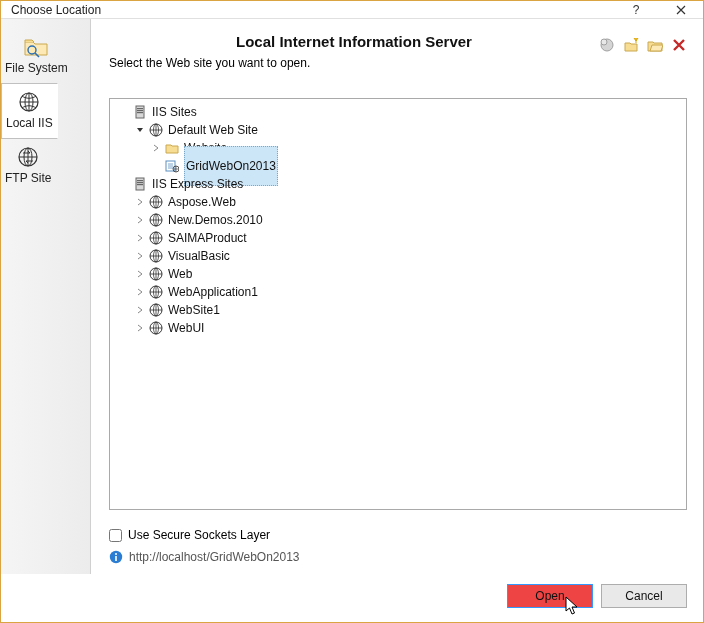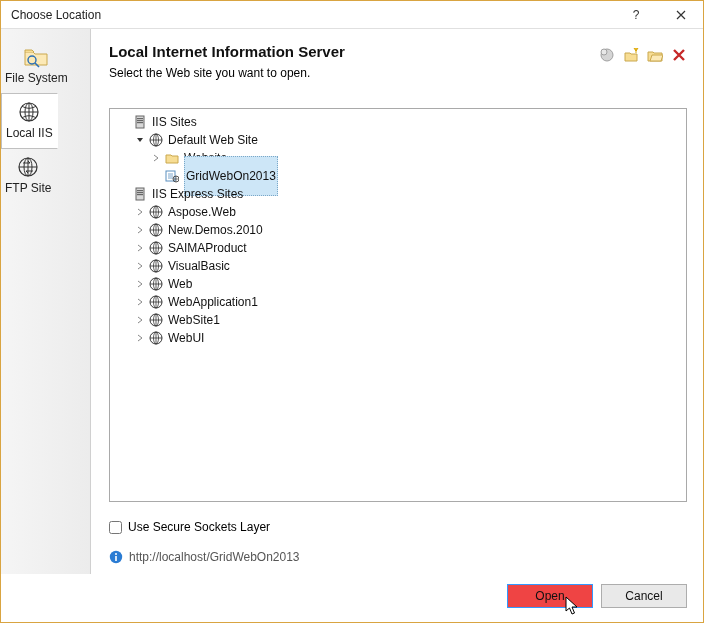--- a/index.html
+++ b/index.html
@@ -1,44 +1,44 @@
 <!DOCTYPE html>
 <html><head>
 <meta charset="utf-8">
 <style>
 * { box-sizing: border-box; margin: 0; padding: 0; font-family: "Segoe UI", Tahoma, sans-serif; font-size: 12px; }
 body { background: #fff; width: 704px; height: 623px; border: 1px solid #d9a441; display: flex; flex-direction: column; }
-.titlebar { height: 28px; display: flex; align-items: center; padding: 0 0 0 10px; border-bottom: 1px solid #e0e0e0; }
+.titlebar { height: 18px; display: flex; align-items: center; padding: 0 0 0 10px; border-bottom: 1px solid #e0e0e0; }
 .titlebar .title { flex: 1; color: #222; }
 .titlebar .sys-btn { width: 45px; height: 30px; display: flex; align-items: center; justify-content: center; color: #333; cursor: default; }
 .main { flex: 1; display: flex; overflow: hidden; }
 .sidebar { width: 90px; background: linear-gradient(to right,#f5f5f5,#ececec); border-right: 1px solid #d0d0d0; padding-top: 10px; display: flex; flex-direction: column; align-items: flex-start; }
 .sidebar-item { display: flex; flex-direction: column; align-items: center; padding: 6px 4px 8px; cursor: default; }
 .sidebar-item .icon { width: 28px; height: 24px; display: flex; align-items: center; justify-content: center; }
 .sidebar-item .label { margin-top: 2px; color: #222; }
 .sidebar-item.selected { background: #fff; border: 1px solid #c0c0c0; border-right: 1px solid #fff; margin-right: -1px; }
 .content { flex: 1; display: flex; flex-direction: column; padding: 14px 16px 10px 18px; }
 .head-row { display: flex; align-items: flex-start; }
 .head-text { flex: 1; }
-h2 { font-size: 15px; font-weight: bold; color: #111; }
+h2 { font-size: 15px; font-weight: bold; color: #111; text-align: center; }
 .subtitle { margin-top: 6px; color: #000000; }
 .toolbar { display: flex; gap: 8px; align-items: center; padding-top: 4px; }
 .tb-btn { width: 16px; height: 16px; display: flex; align-items: center; justify-content: center; }
 .tree { margin-top: 28px; border: 1px solid #a9a9a9; flex: 1; overflow: auto; padding: 4px 0; background: #fff; }
 .tree ul { list-style: none; padding-left: 0; }
 .tree li { white-space: nowrap; }
 .node { display: flex; align-items: center; height: 18px; padding-right: 6px; }
 .expander { width: 16px; display: flex; align-items: center; justify-content: center; color: #5a5a5a; font-size: 10px; cursor: default; }
 .node-icon { width: 16px; height: 16px; display: flex; align-items: center; justify-content: center; margin-right: 4px; }
 .node-label { color: #111; }
 .node.selected .node-label { background: #cde6f7; border: 1px dotted #7aa7c7; padding: 12px 1px; }
 .indent0 { padding-left: 6px; }
 .indent1 { padding-left: 22px; }
 .indent2 { padding-left: 38px; }
-.below-tree { margin-top: 18px; display: flex; flex-direction: column; gap: 16px; }
+.below-tree { margin-top: 18px; display: flex; flex-direction: column; gap: 8px; }
 .checkbox-row { display: flex; align-items: center; gap: 6px; }
 .checkbox-row input { width: 13px; height: 13px; }
 .info-row { display: flex; align-items: center; gap: 6px; }
 .info-icon { width: 14px; height: 14px; }
 .url { color: #555; }
 .buttons { display: flex; justify-content: flex-end; gap: 8px; padding: 10px 16px 14px; }
 button.dlg { width: 86px; height: 24px; background: #e9e9e9; border: 1px solid #adadad; color: #111; cursor: default; }
 button.dlg.primary { border: 1px solid #3399ff; background: #ef4444; }
 .cursor { position: absolute; left: 565px; top: 596px; pointer-events: none; }
 svg { display: block; }

